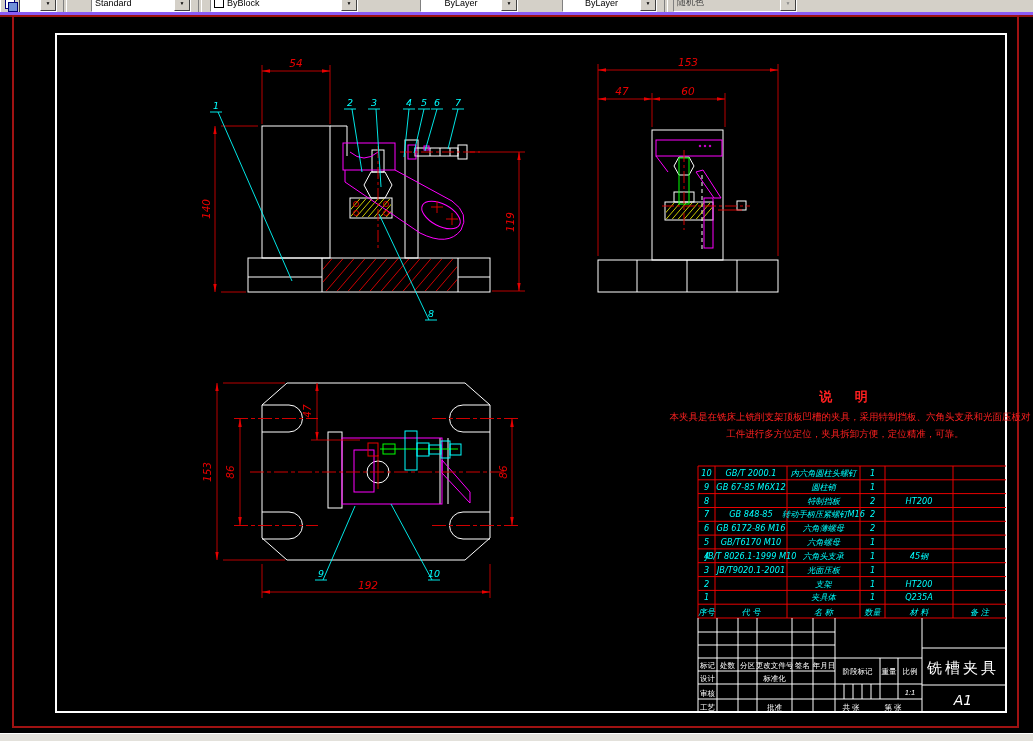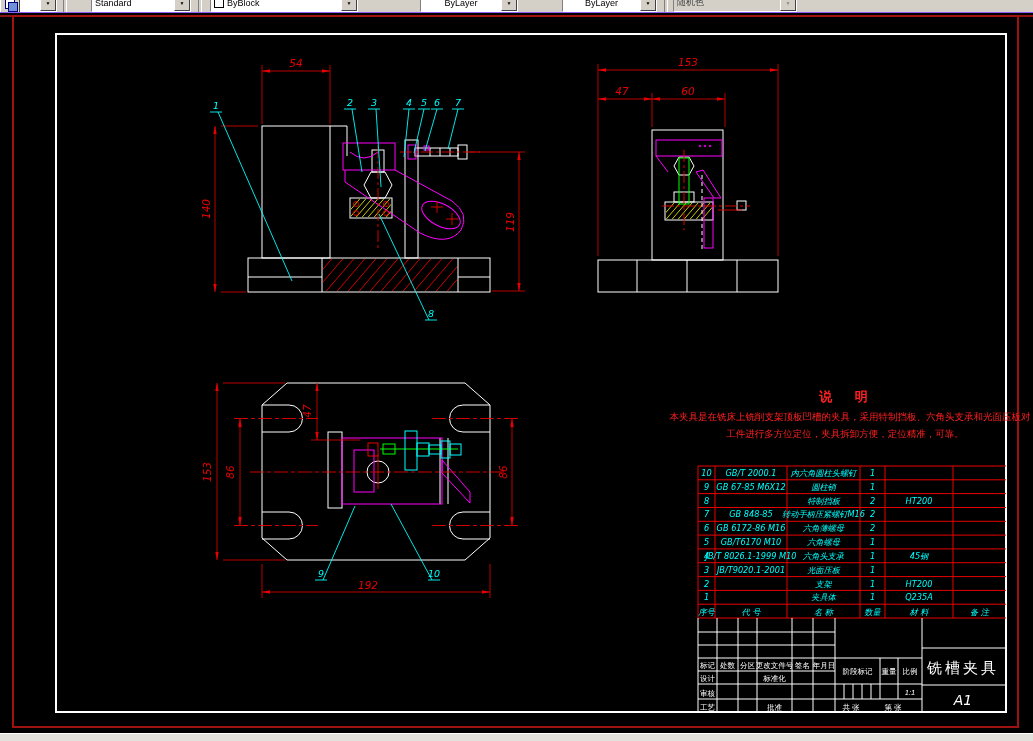--- a/index.html
+++ b/index.html
@@ -1,18 +1,18 @@
 <!DOCTYPE html>
 <html><head>
 <meta charset="utf-8">
 <style>
   html,body{margin:0;padding:0;background:#000;}
   body{width:1033px;height:741px;position:relative;overflow:hidden;font-family:"Liberation Sans",sans-serif;}
   
-  .toolbar{position:absolute;left:0;top:0;width:1033px;height:12px;background:#d4d0c8;overflow:hidden;border-bottom:1px solid #8b5cf6;z-index:5;}
+  .toolbar{position:absolute;left:0;top:0;width:1033px;height:12px;background:#d4d0c8;overflow:hidden;border-bottom:3px solid #8b5cf6;z-index:5;}
   .combo{position:absolute;top:-7px;height:19px;background:#fff;border:1px solid;border-color:#808080 #fff #fff #808080;display:flex;align-items:center;box-sizing:border-box;}
   .combo .txt{flex:1;font-size:9px;color:#000;padding:0 3px;white-space:nowrap;overflow:hidden;display:flex;align-items:center;gap:3px;}
   .combo .arrow{width:14px;align-self:stretch;background:#d4d0c8;border:1px solid;border-color:#fff #404040 #404040 #fff;font-size:5px;color:#000;display:flex;align-items:center;justify-content:center;}
   .combo.disabled{background:#d4d0c8;}
   .combo.disabled .txt{color:#444;}
   .combo.disabled .arrow{color:#888;}
   .swatch{width:8px;height:8px;background:#fff;border:1px solid #000;display:inline-block;}
   .sep{position:absolute;top:0;width:2px;height:12px;border-left:1px solid #808080;border-right:1px solid #fff;}
   .toolbtn{position:absolute;top:-5px;width:18px;height:17px;background:#d4d0c8;border:1px solid;border-color:#fff #404040 #404040 #fff;display:flex;align-items:center;justify-content:center;}
   .styleicon{width:11px;height:11px;position:relative;}

